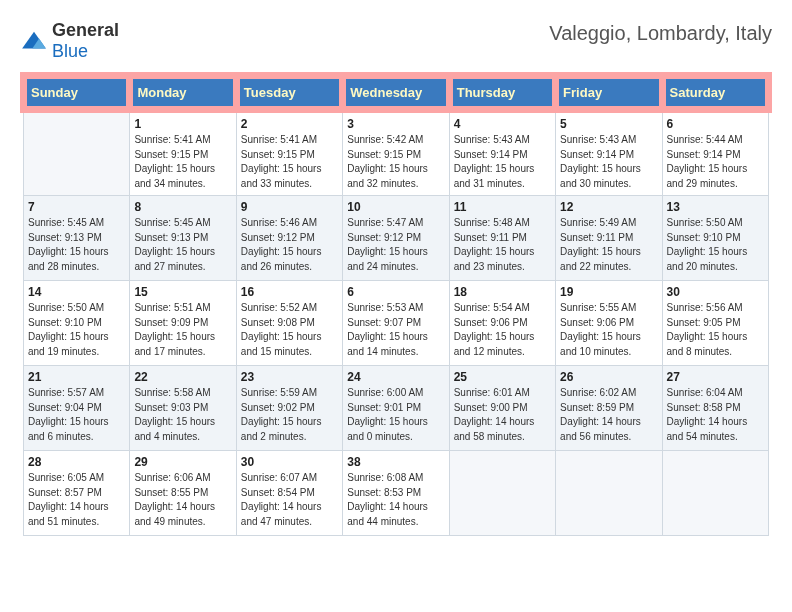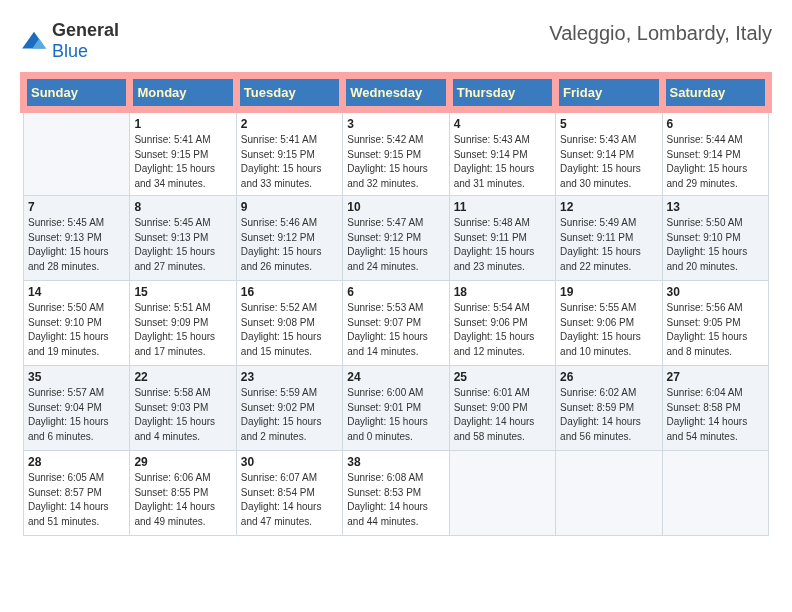--- a/index.html
+++ b/index.html
@@ -207,21 +207,21 @@
           <div class="day-number">19</div>
           <div class="day-info">Sunrise: 5:55 AM<br>Sunset: 9:06 PM<br>Daylight: 15 hours and 10 minutes.</div>
         </td>
         <td>
           <div class="day-number">30</div>
           <div class="day-info">Sunrise: 5:56 AM<br>Sunset: 9:05 PM<br>Daylight: 15 hours and 8 minutes.</div>
         </td>
       </tr>
       <tr>
         <td>
-          <div class="day-number">35</div>
+          <div class="day-number">21</div>
           <div class="day-info">Sunrise: 5:57 AM<br>Sunset: 9:04 PM<br>Daylight: 15 hours and 6 minutes.</div>
         </td>
         <td>
           <div class="day-number">22</div>
           <div class="day-info">Sunrise: 5:58 AM<br>Sunset: 9:03 PM<br>Daylight: 15 hours and 4 minutes.</div>
         </td>
         <td>
           <div class="day-number">23</div>
           <div class="day-info">Sunrise: 5:59 AM<br>Sunset: 9:02 PM<br>Daylight: 15 hours and 2 minutes.</div>
         </td>

